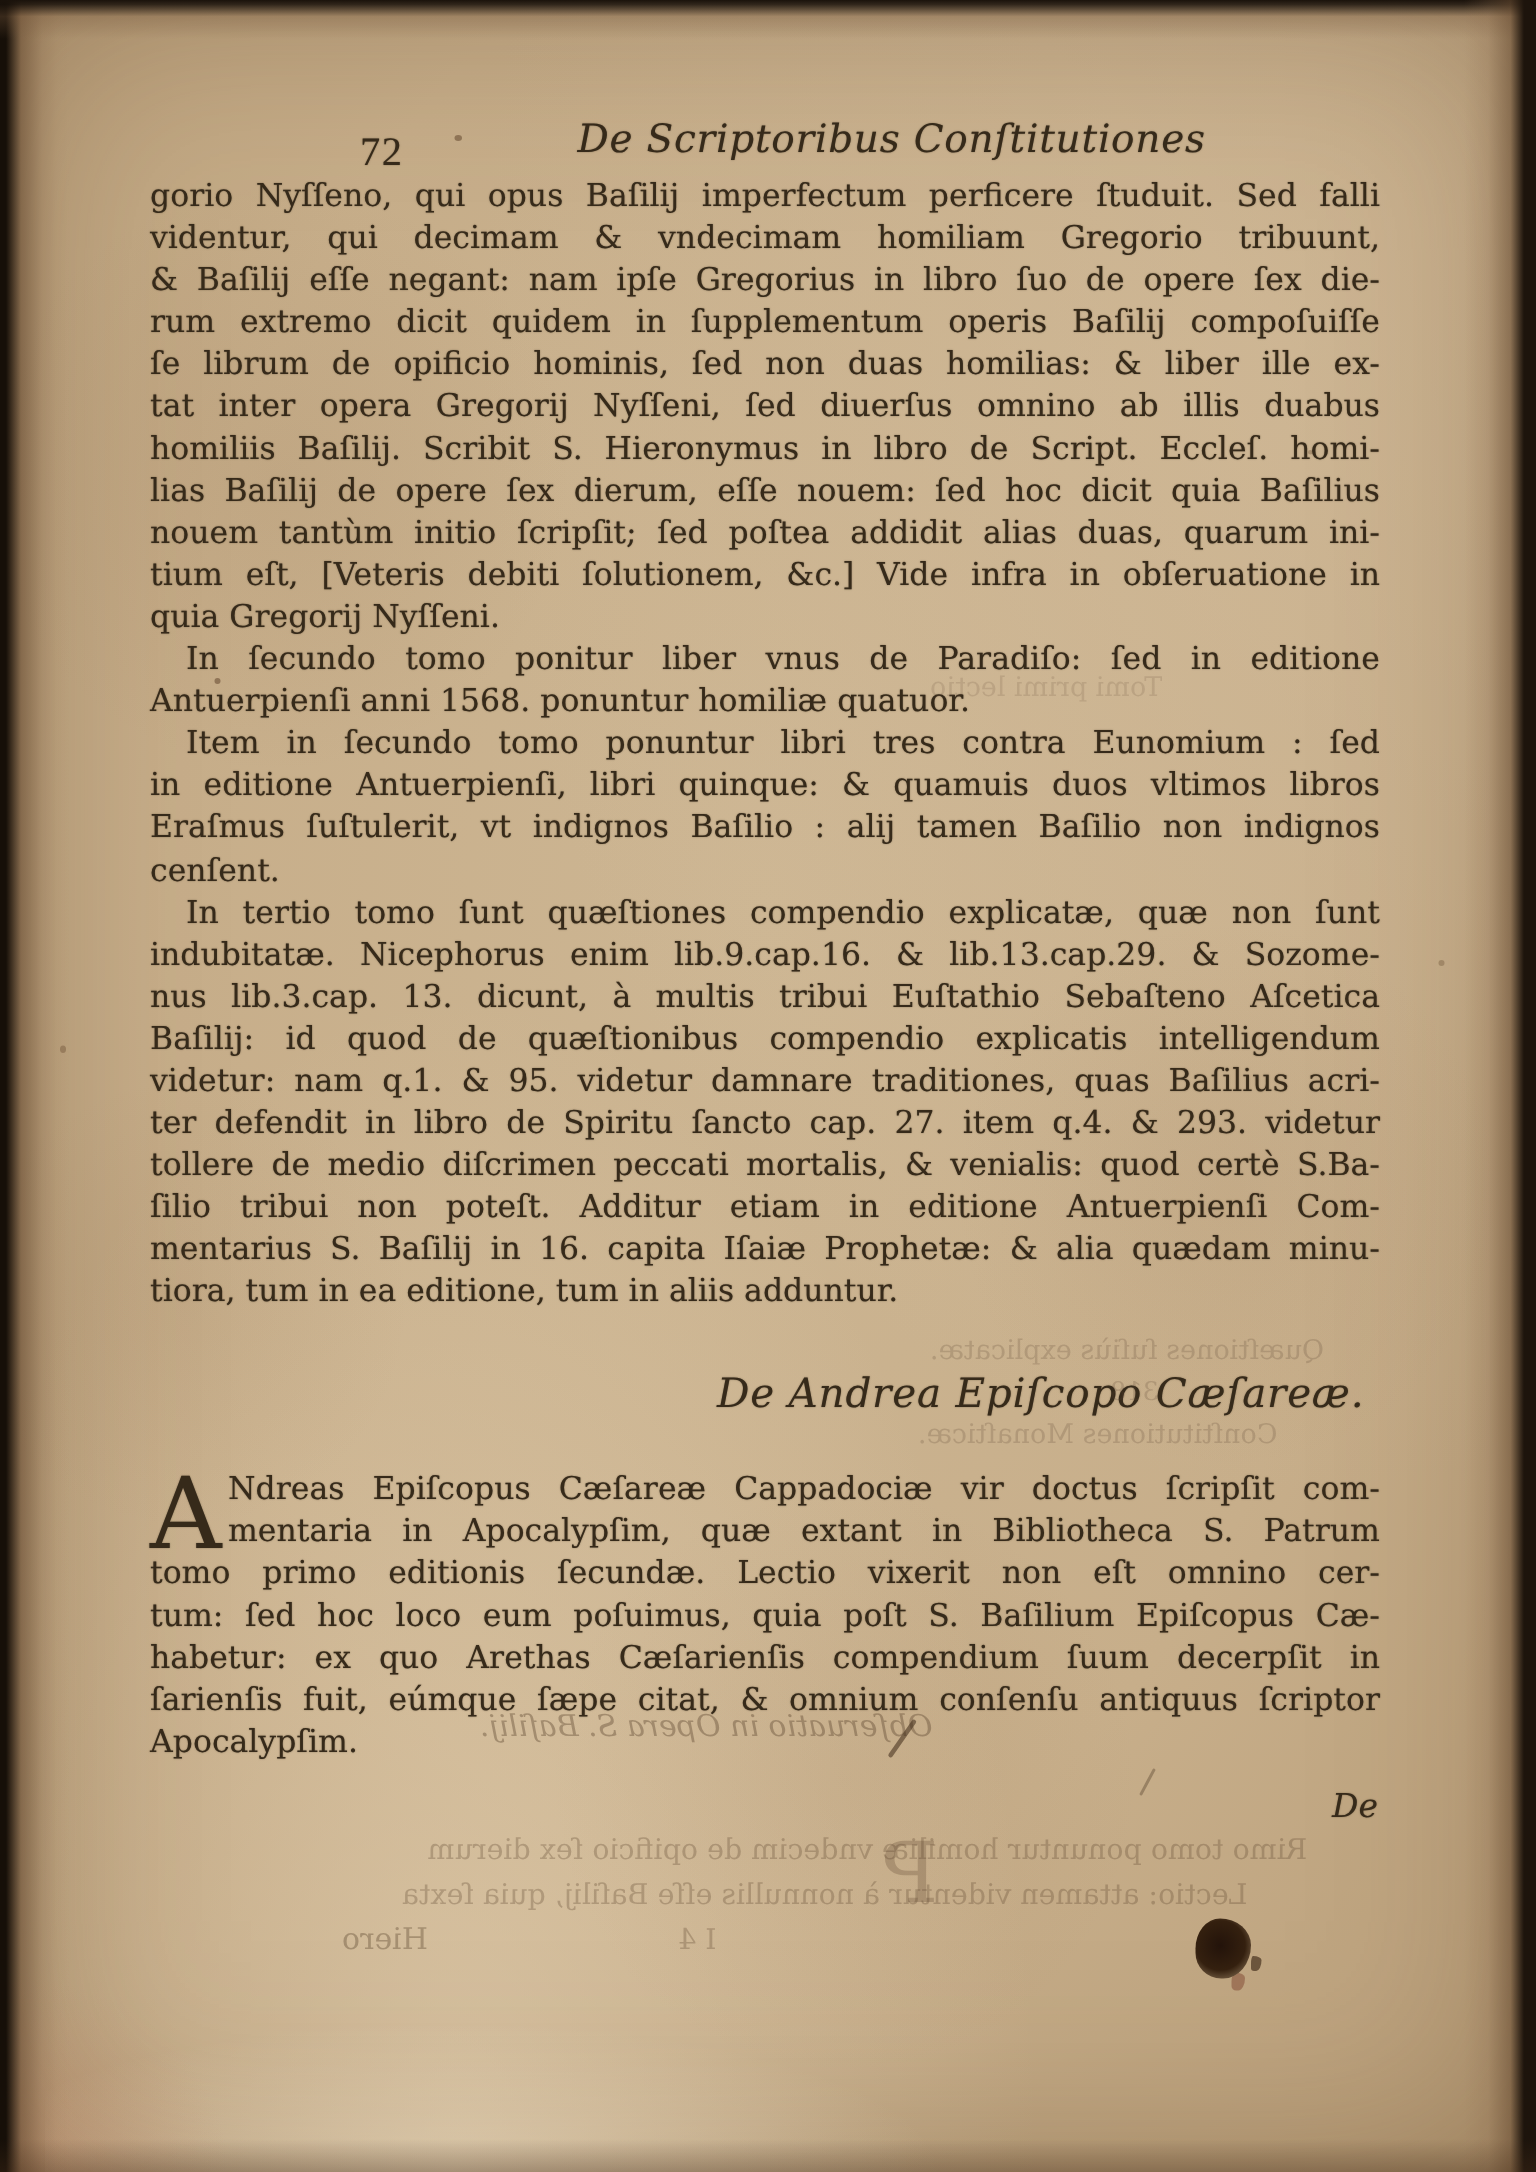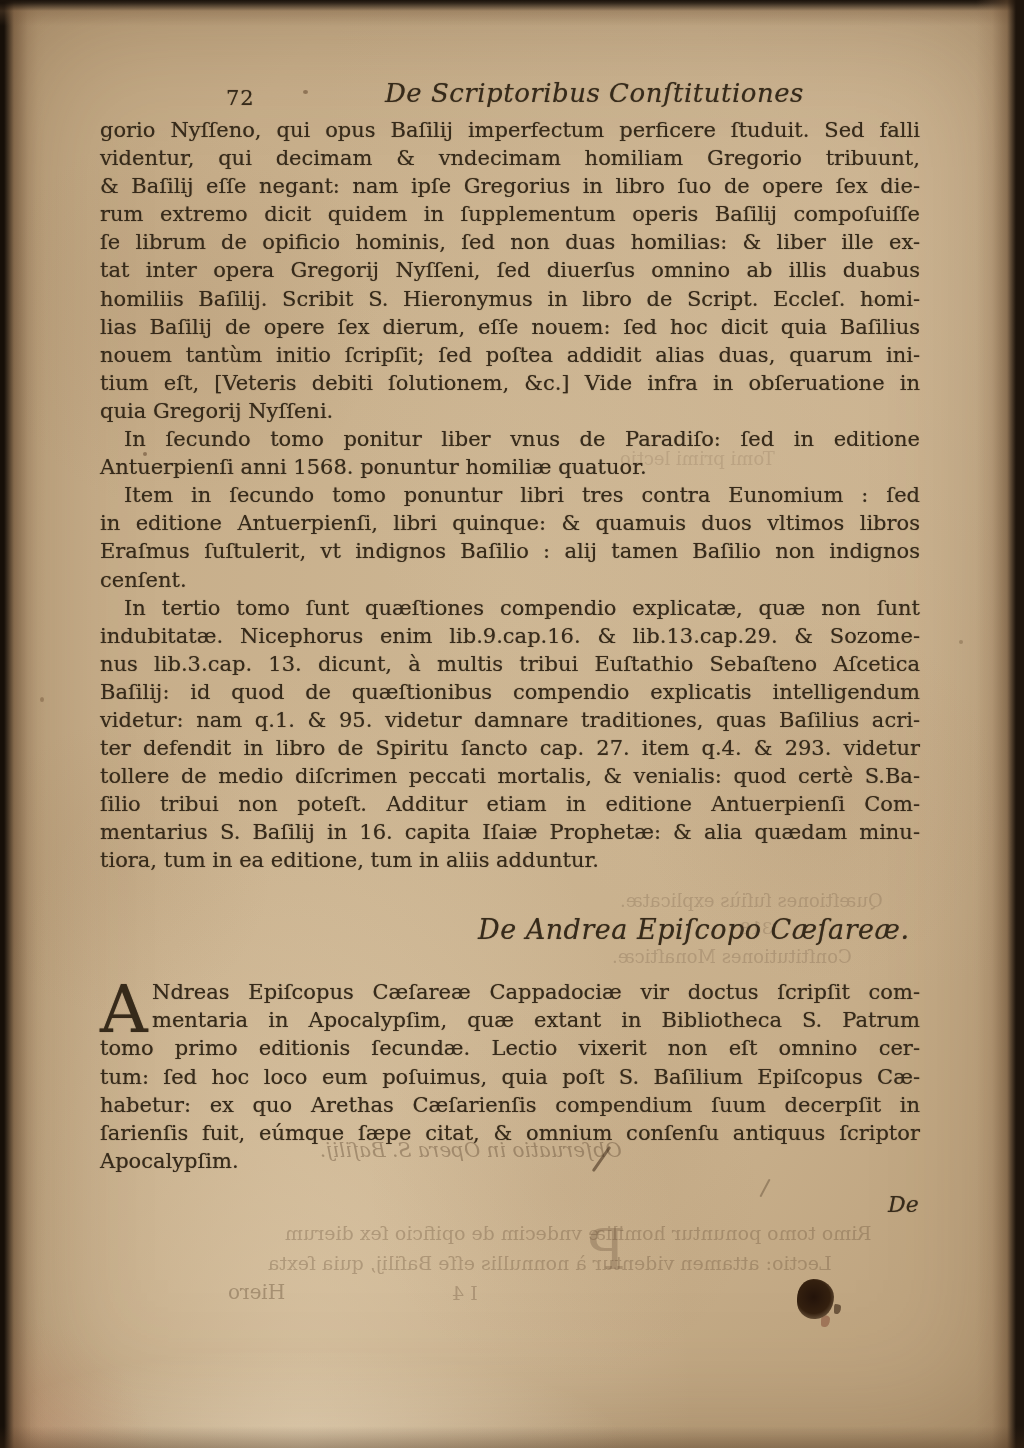--- a/index.html
+++ b/index.html
@@ -28,21 +28,21 @@
     background:radial-gradient(ellipse at 0% 100%, rgba(192,132,102,0.40), rgba(192,132,102,0) 72%);}
   .mottle{position:absolute;left:0;top:0;right:0;bottom:0;pointer-events:none;
     background:
       radial-gradient(circle at 18% 22%, rgba(150,118,84,0.14) 0%, rgba(150,118,84,0) 14%),
       radial-gradient(circle at 80% 55%, rgba(150,118,84,0.12) 0%, rgba(150,118,84,0) 16%),
       radial-gradient(circle at 12% 60%, rgba(150,118,84,0.12) 0%, rgba(150,118,84,0) 12%),
       radial-gradient(circle at 55% 82%, rgba(150,118,84,0.10) 0%, rgba(150,118,84,0) 15%);}
 
   
   .ink{color:#362a1a;text-shadow:0 0 1px rgba(44,32,18,0.55);}
-  .pagenum{position:absolute;left:226px;top:86px;font-size:21px;letter-spacing:1px;}
+  .pagenum{position:absolute;left:240px;top:86px;font-size:27px;letter-spacing:1px;font-family:Liberation Serif, serif;}
   .runtitle{position:absolute;left:385px;top:78px;font-size:26px;font-style:italic;letter-spacing:0.5px;}
   .textblock{position:absolute;left:100px;top:116px;width:820px;font-size:21px;line-height:28.1px;}
   .line{text-align:justify;text-align-last:justify;white-space:normal;}
   .line.last{text-align-last:left;}
   .line.indent{text-indent:24px;}
   .heading{position:absolute;left:478px;top:914px;font-size:27px;font-style:italic;letter-spacing:0.5px;}
   .dcblock{position:absolute;left:100px;top:978px;width:820px;font-size:21px;line-height:28.2px;}
   .dropcap{position:absolute;left:0px;top:3px;font-size:66px;line-height:58px;}
   .dc-first{margin-left:52px;}
   .catchword{position:absolute;left:888px;top:1192px;font-size:22px;font-style:italic;}

